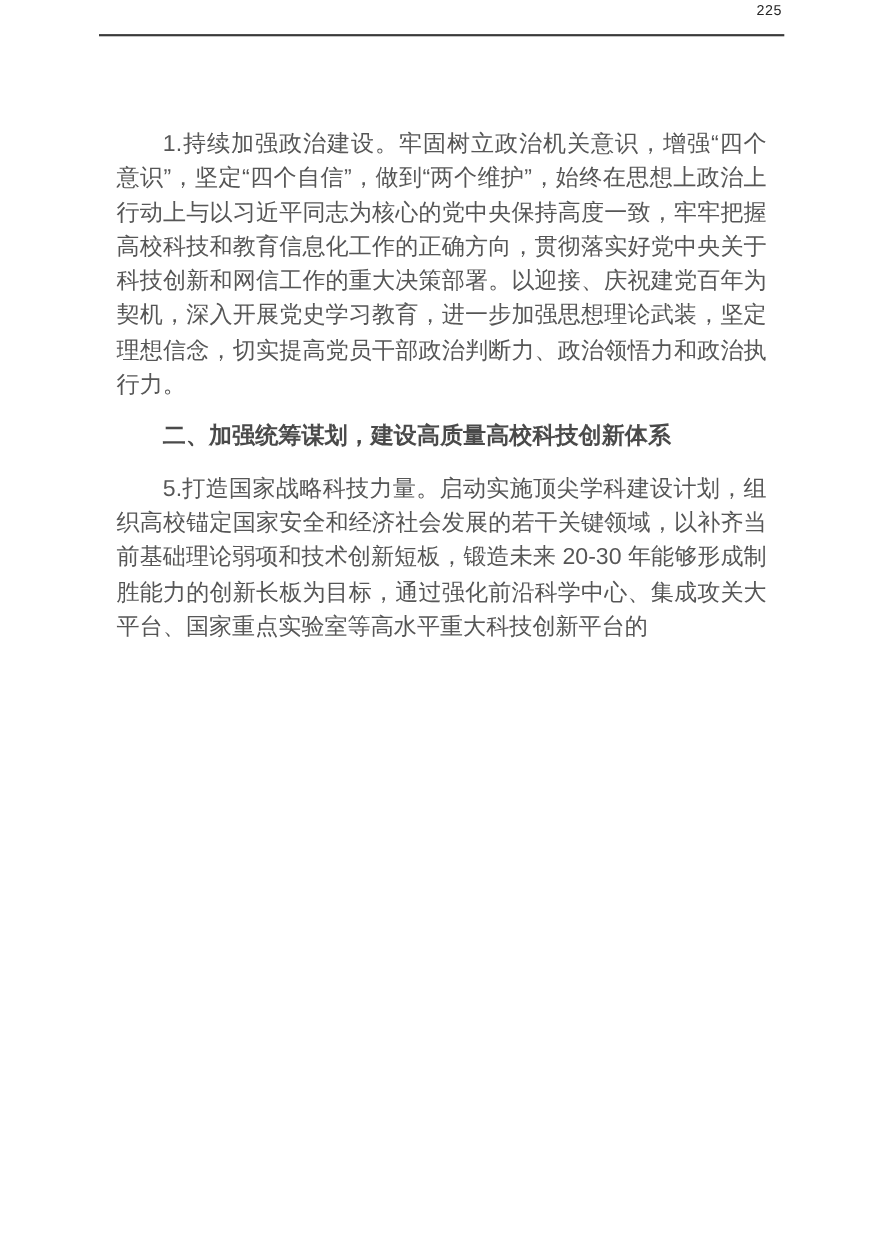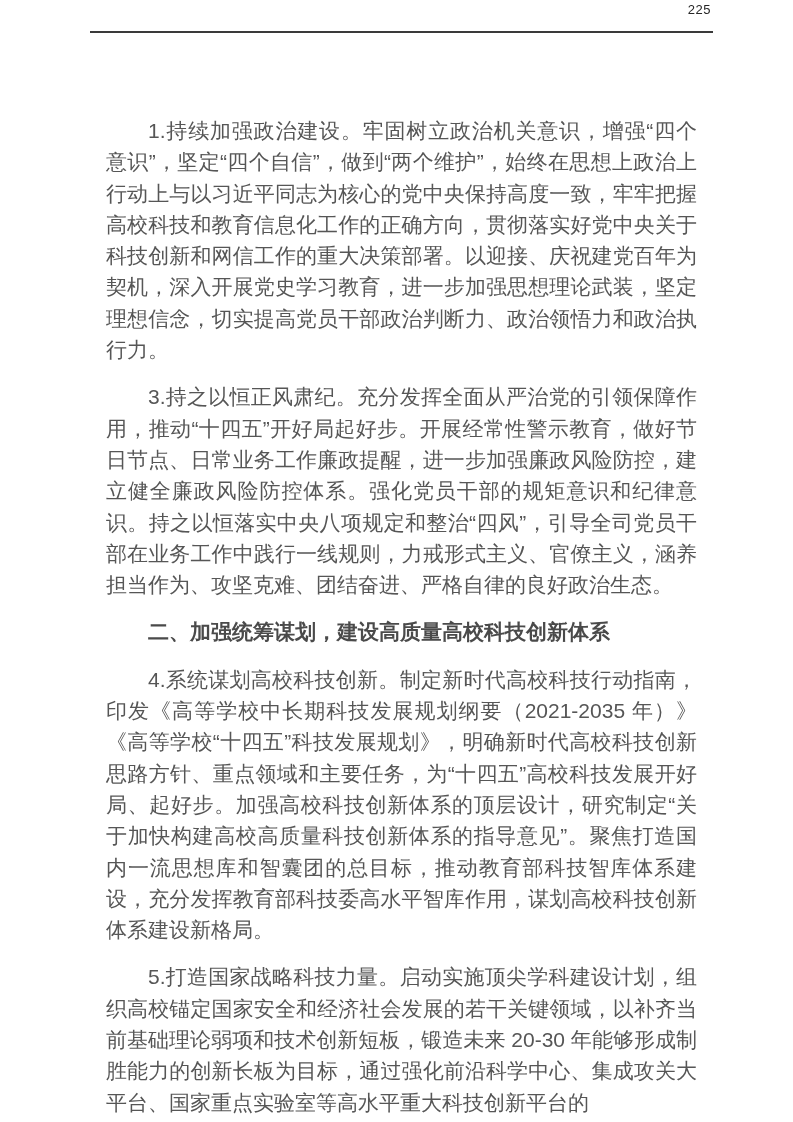--- a/index.html
+++ b/index.html
@@ -55,19 +55,17 @@
 <body>
 
 <div class="page">
 
   <div class="page-number">225</div>
 
   <div class="header-rule"></div>
 
   <div class="content">
     <p>1.持续加强政治建设。牢固树立政治机关意识，增强“四个意识”，坚定“四个自信”，做到“两个维护”，始终在思想上政治上行动上与以习近平同志为核心的党中央保持高度一致，牢牢把握高校科技和教育信息化工作的正确方向，贯彻落实好党中央关于科技创新和网信工作的重大决策部署。以迎接、庆祝建党百年为契机，深入开展党史学习教育，进一步加强思想理论武装，坚定理想信念，切实提高党员干部政治判断力、政治领悟力和政治执行力。</p>
-    <p>3.持之以恒正风肃纪。充分发挥全面从严治党的引领保障作用，推动“十四五”开好局起好步。开展经常性警示教育，做好节日节点、日常业务工作廉政提醒，进一步加强廉政风险防控，建立健全廉政风险防控体系。强化党员干部的规矩意识和纪律意识。持之以恒落实中央八项规定和整治“四风”，引导全司党员干部在业务工作中践行一线规则，力戒形式主义、官僚主义，涵养担当作为、攻坚克难、团结奋进、严格自律的良好政治生态。</p>
     <p class="heading">二、加强统筹谋划，建设高质量高校科技创新体系</p>
-    <p>4.系统谋划高校科技创新。制定新时代高校科技行动指南，印发《高等学校中长期科技发展规划纲要（2021-2035 年）》《高等学校“十四五”科技发展规划》，明确新时代高校科技创新思路方针、重点领域和主要任务，为“十四五”高校科技发展开好局、起好步。加强高校科技创新体系的顶层设计，研究制定“关于加快构建高校高质量科技创新体系的指导意见”。聚焦打造国内一流思想库和智囊团的总目标，推动教育部科技智库体系建设，充分发挥教育部科技委高水平智库作用，谋划高校科技创新体系建设新格局。</p>
     <p>5.打造国家战略科技力量。启动实施顶尖学科建设计划，组织高校锚定国家安全和经济社会发展的若干关键领域，以补齐当前基础理论弱项和技术创新短板，锻造未来 20-30 年能够形成制胜能力的创新长板为目标，通过强化前沿科学中心、集成攻关大平台、国家重点实验室等高水平重大科技创新平台的</p>
   </div>
 
 </div>
 
 </body></html>

